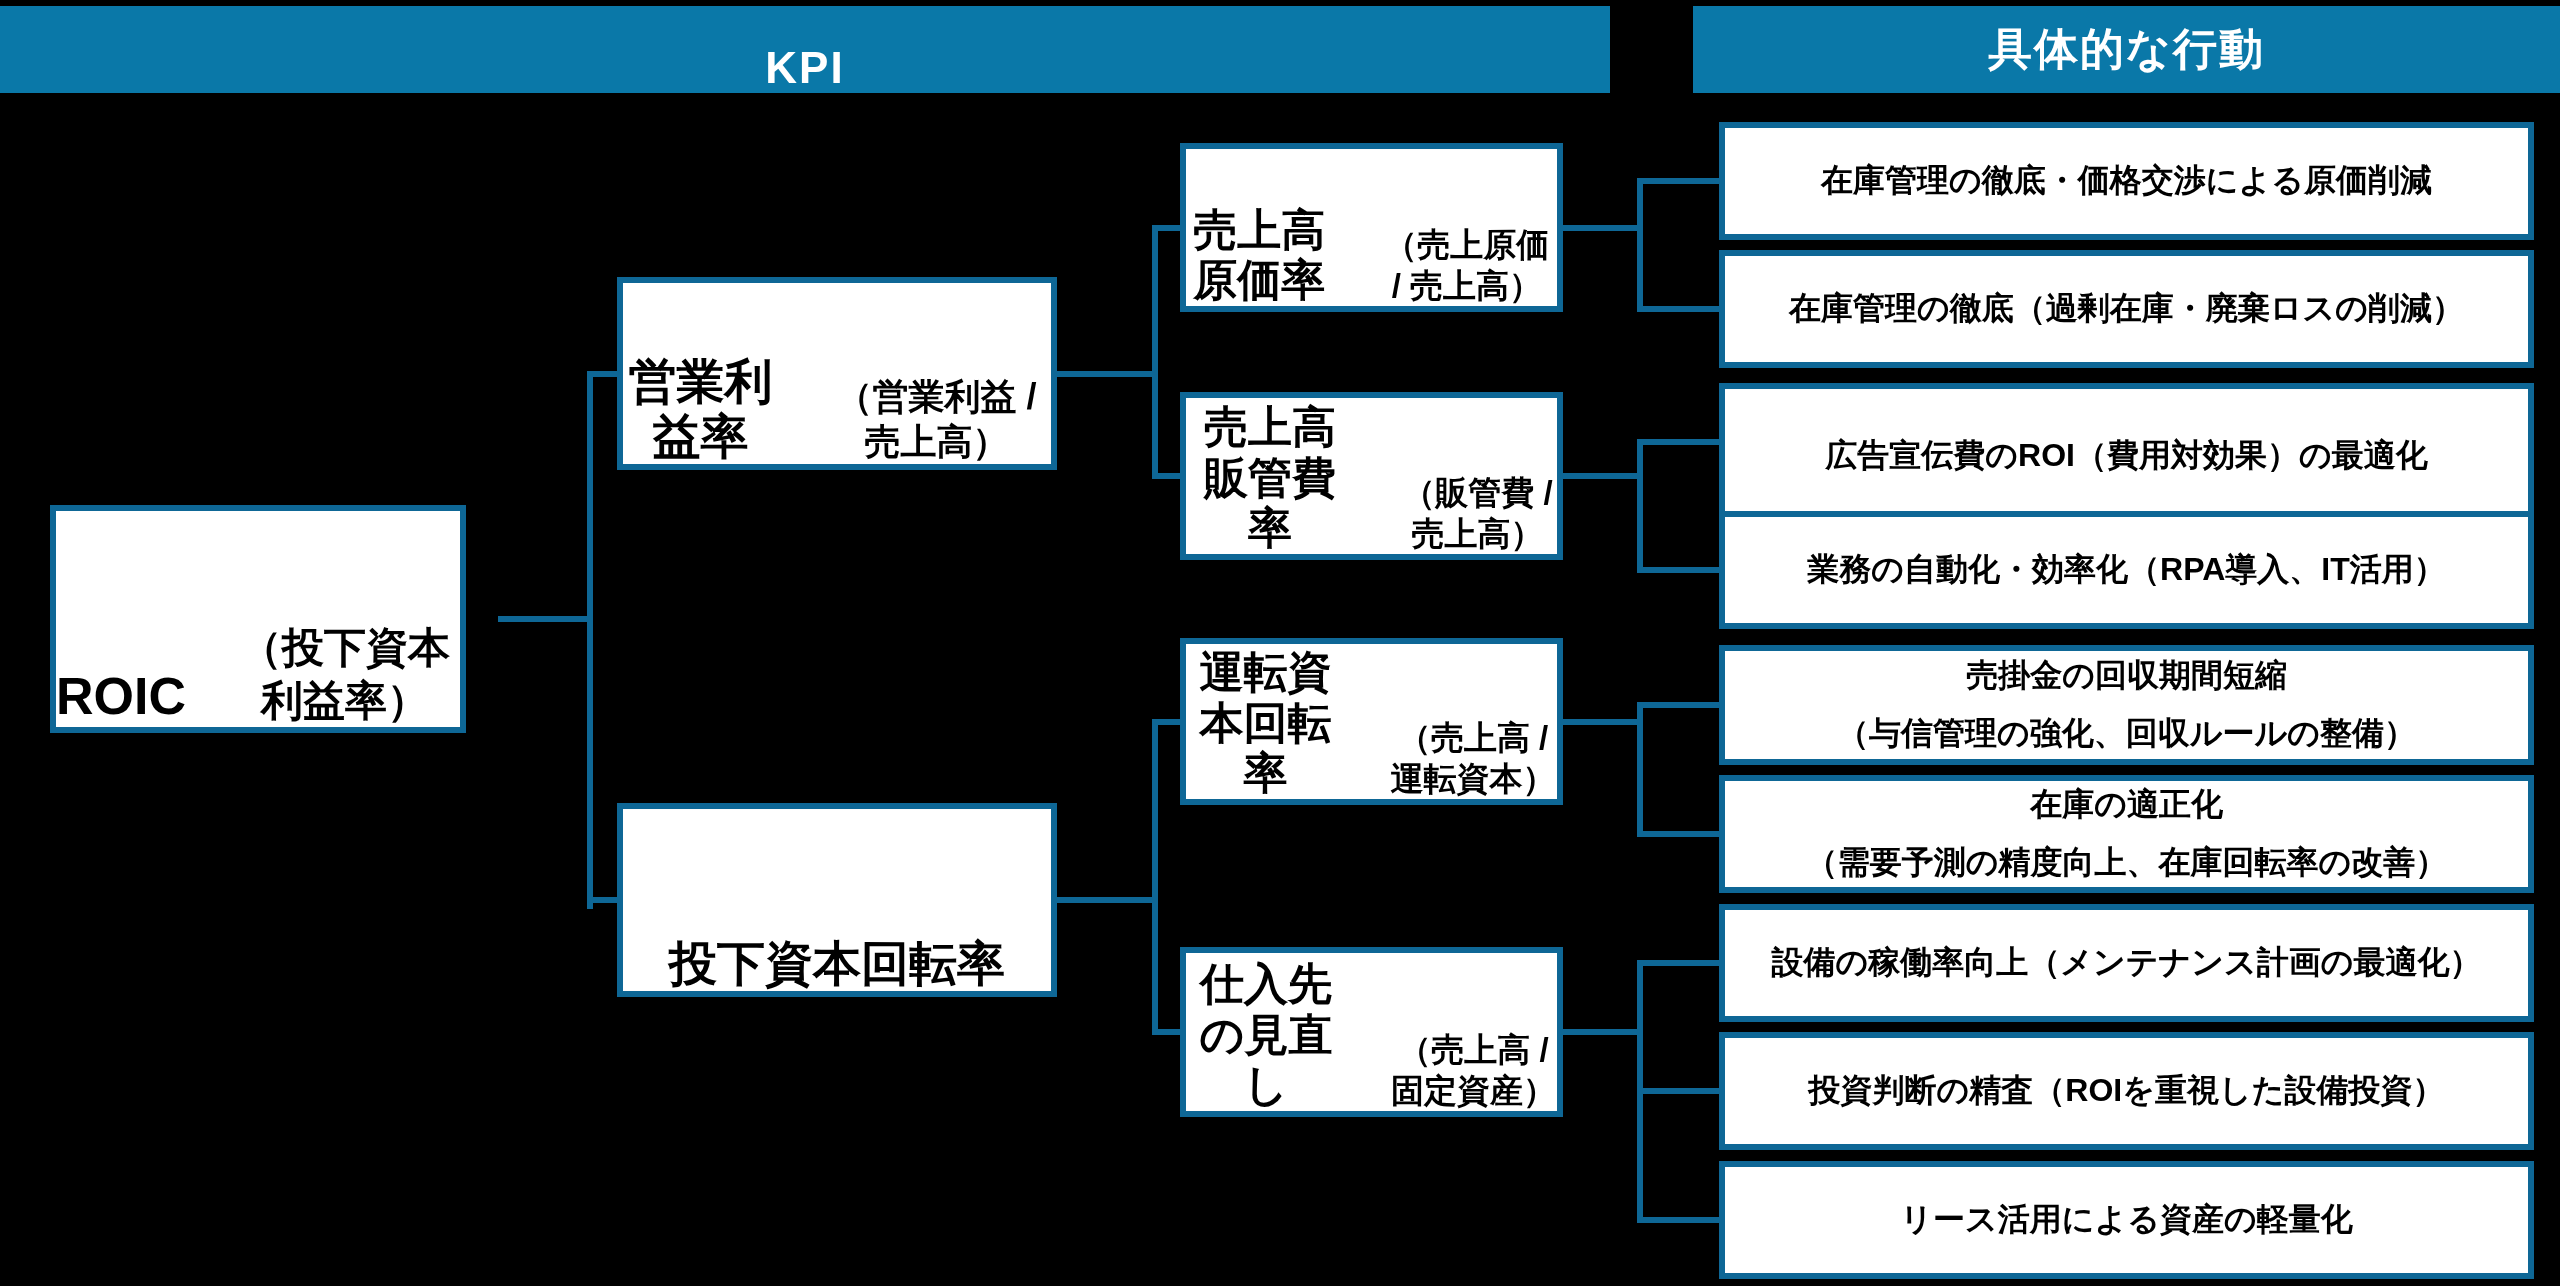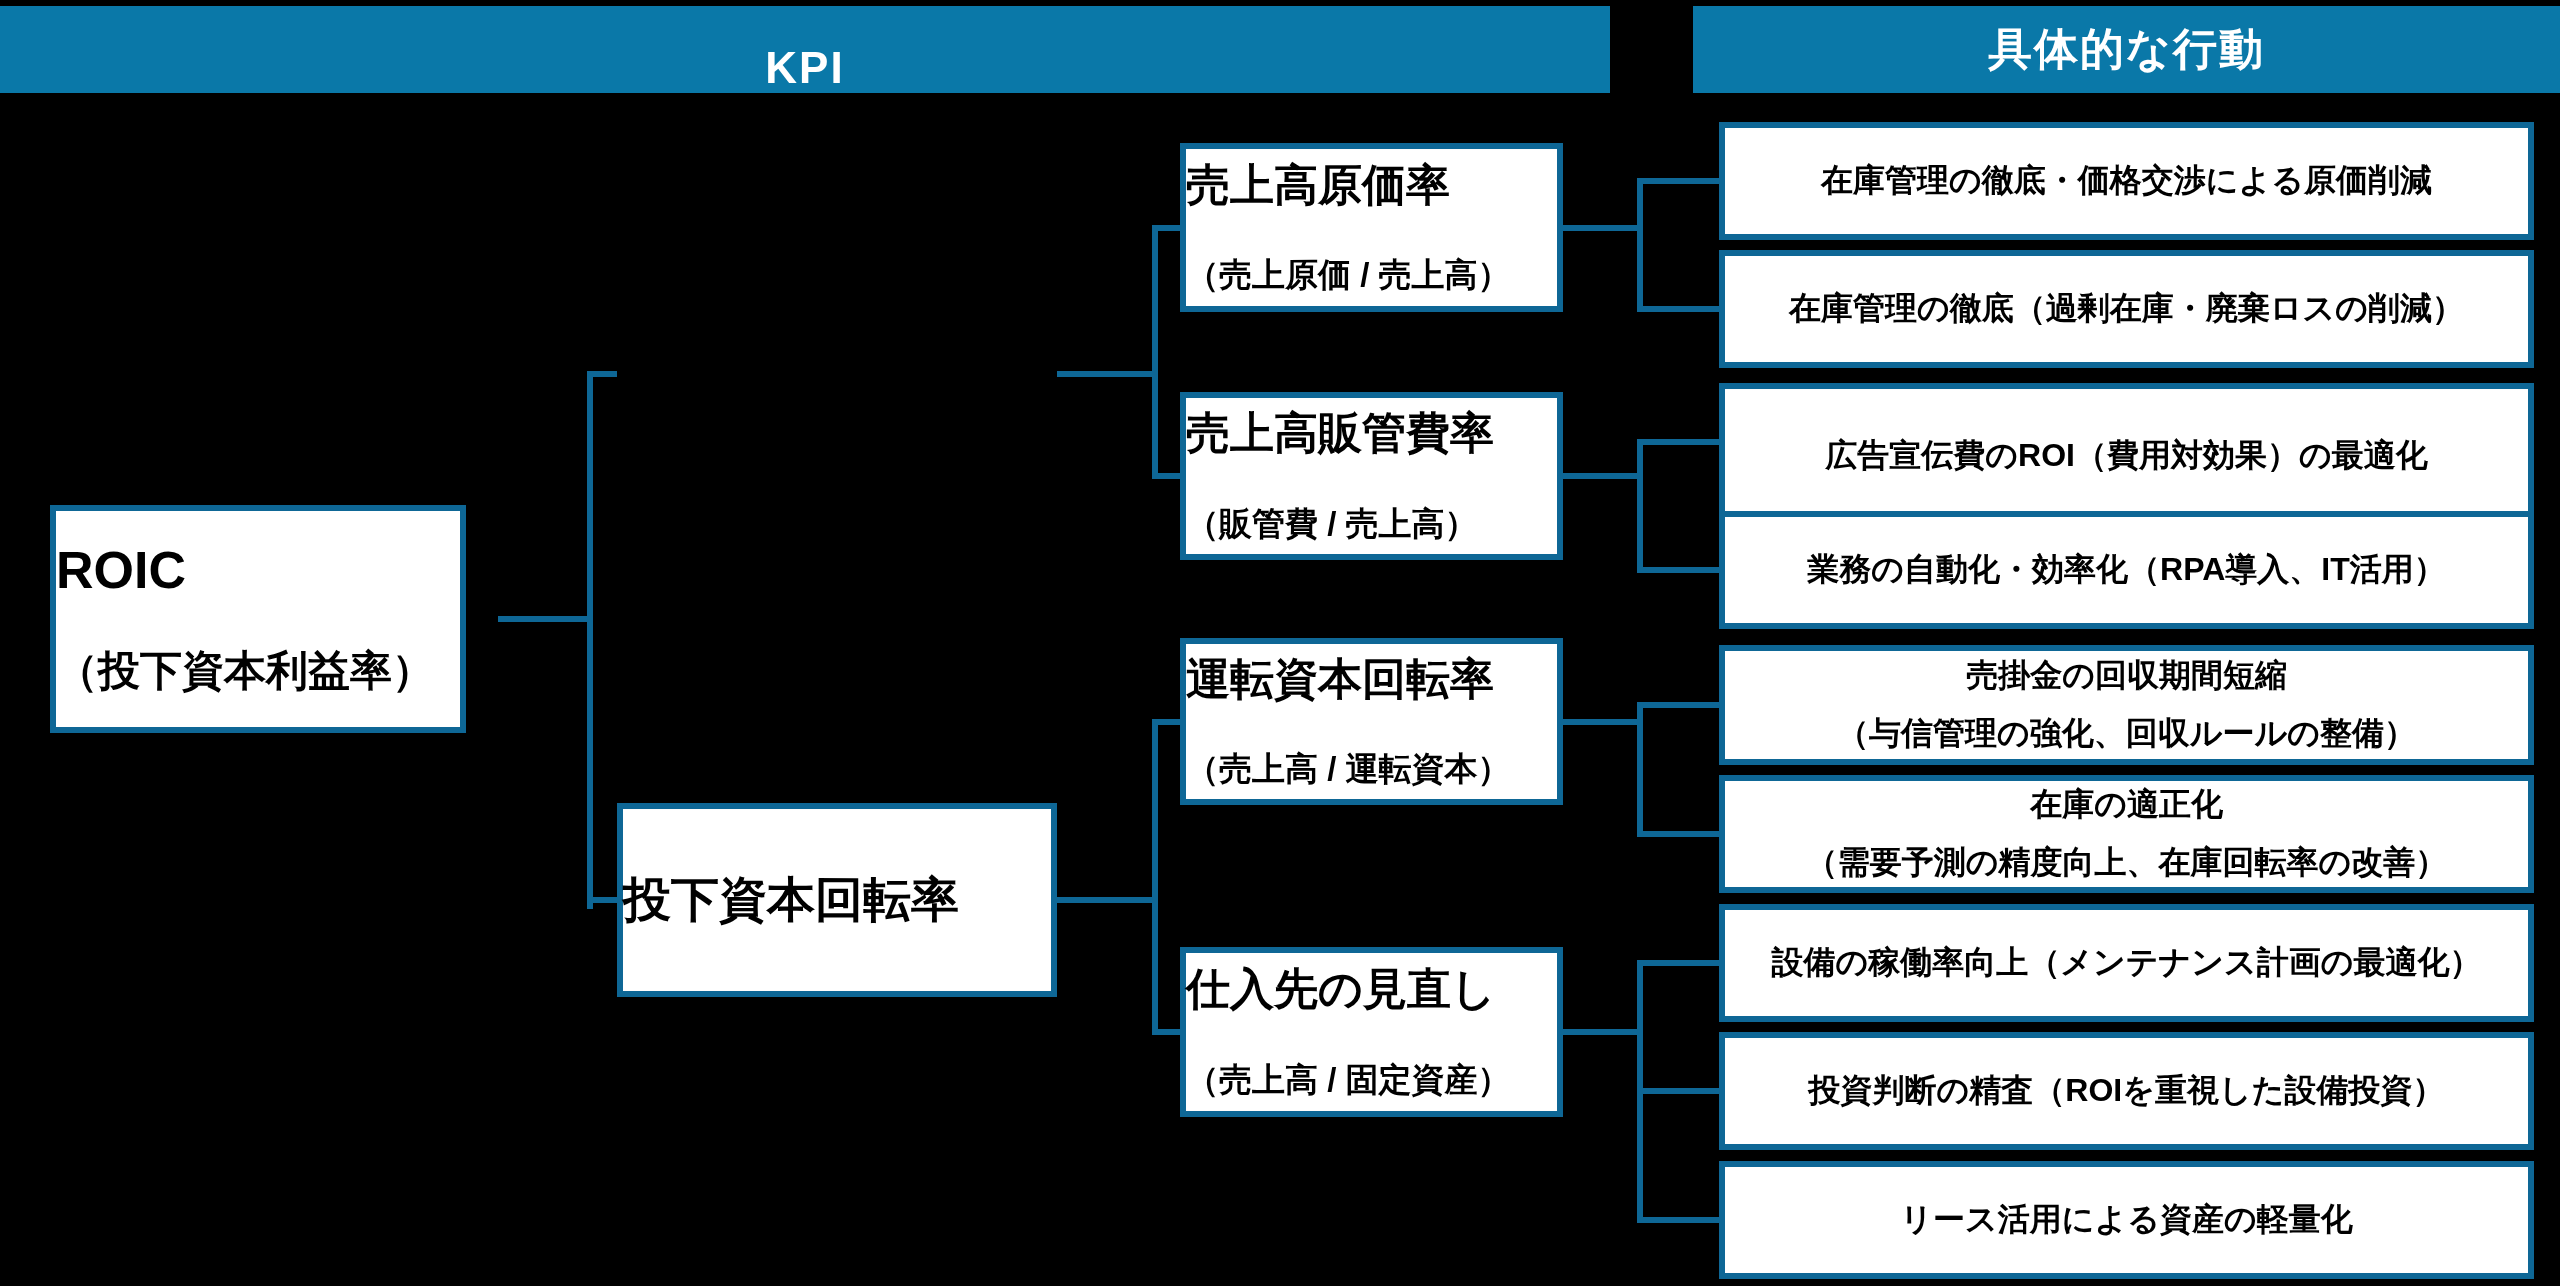--- a/index.html
+++ b/index.html
@@ -8,21 +8,21 @@
     font-family:"Liberation Sans","DejaVu Sans",sans-serif;font-weight:bold;
   }
   .hdr{
     position:absolute;top:6px;height:87px;background:#0A78A8;color:#fff;
     display:flex;align-items:center;justify-content:center;font-size:44px;letter-spacing:2px;
   }
   .hdr-kpi{left:0;width:1610px;align-items:flex-end;}
   .hdr-act{left:1693px;width:867px;}
   .node{
     position:absolute;background:#fff;border:6px solid #0E6796;box-sizing:border-box;
-    display:flex;flex-direction:column;align-items:flex-start;justify-content:center;
+    display:flex;flex-direction:row;align-items:flex-end;justify-content:center;
     color:#000;text-align:center;gap:44px;
   }
   .node .t1{line-height:1.15;}
   .node .t2{line-height:1.25;}
   .root .t1{font-size:52px;}
   .root .t2{font-size:42px;}
   .lv2 .t1{font-size:48px;}
   .lv2 .t2{font-size:36px;}
   .lv3 .t1{font-size:44px;}
   .lv3 .t2{font-size:33px;}
@@ -44,20 +44,24 @@
   </div>
   <div class="hdr hdr-act">
     <span>具体的な行動</span>
   </div>
 
   <div class="node root" style="left:50px;top:505px;width:416px;height:228px">
     <div class="t1">ROIC</div>
     <div class="t2">（投下資本利益率）</div>
   </div>
 
+  <div class="node lv2" style="left:617px;top:277px;width:440px;height:193px">
+    <div class="t1">営業利益率</div>
+    <div class="t2">（営業利益 / 売上高）</div>
+  </div>
   <div class="node lv2" style="left:617px;top:803px;width:440px;height:194px">
     <div class="t1">投下資本回転率</div>
   </div>
 
   <div class="node lv3" style="left:1180px;top:143px;width:383px;height:169px">
     <div class="t1">売上高原価率</div>
     <div class="t2">（売上原価 / 売上高）</div>
   </div>
   <div class="node lv3" style="left:1180px;top:392px;width:383px;height:168px">
     <div class="t1">売上高販管費率</div>

